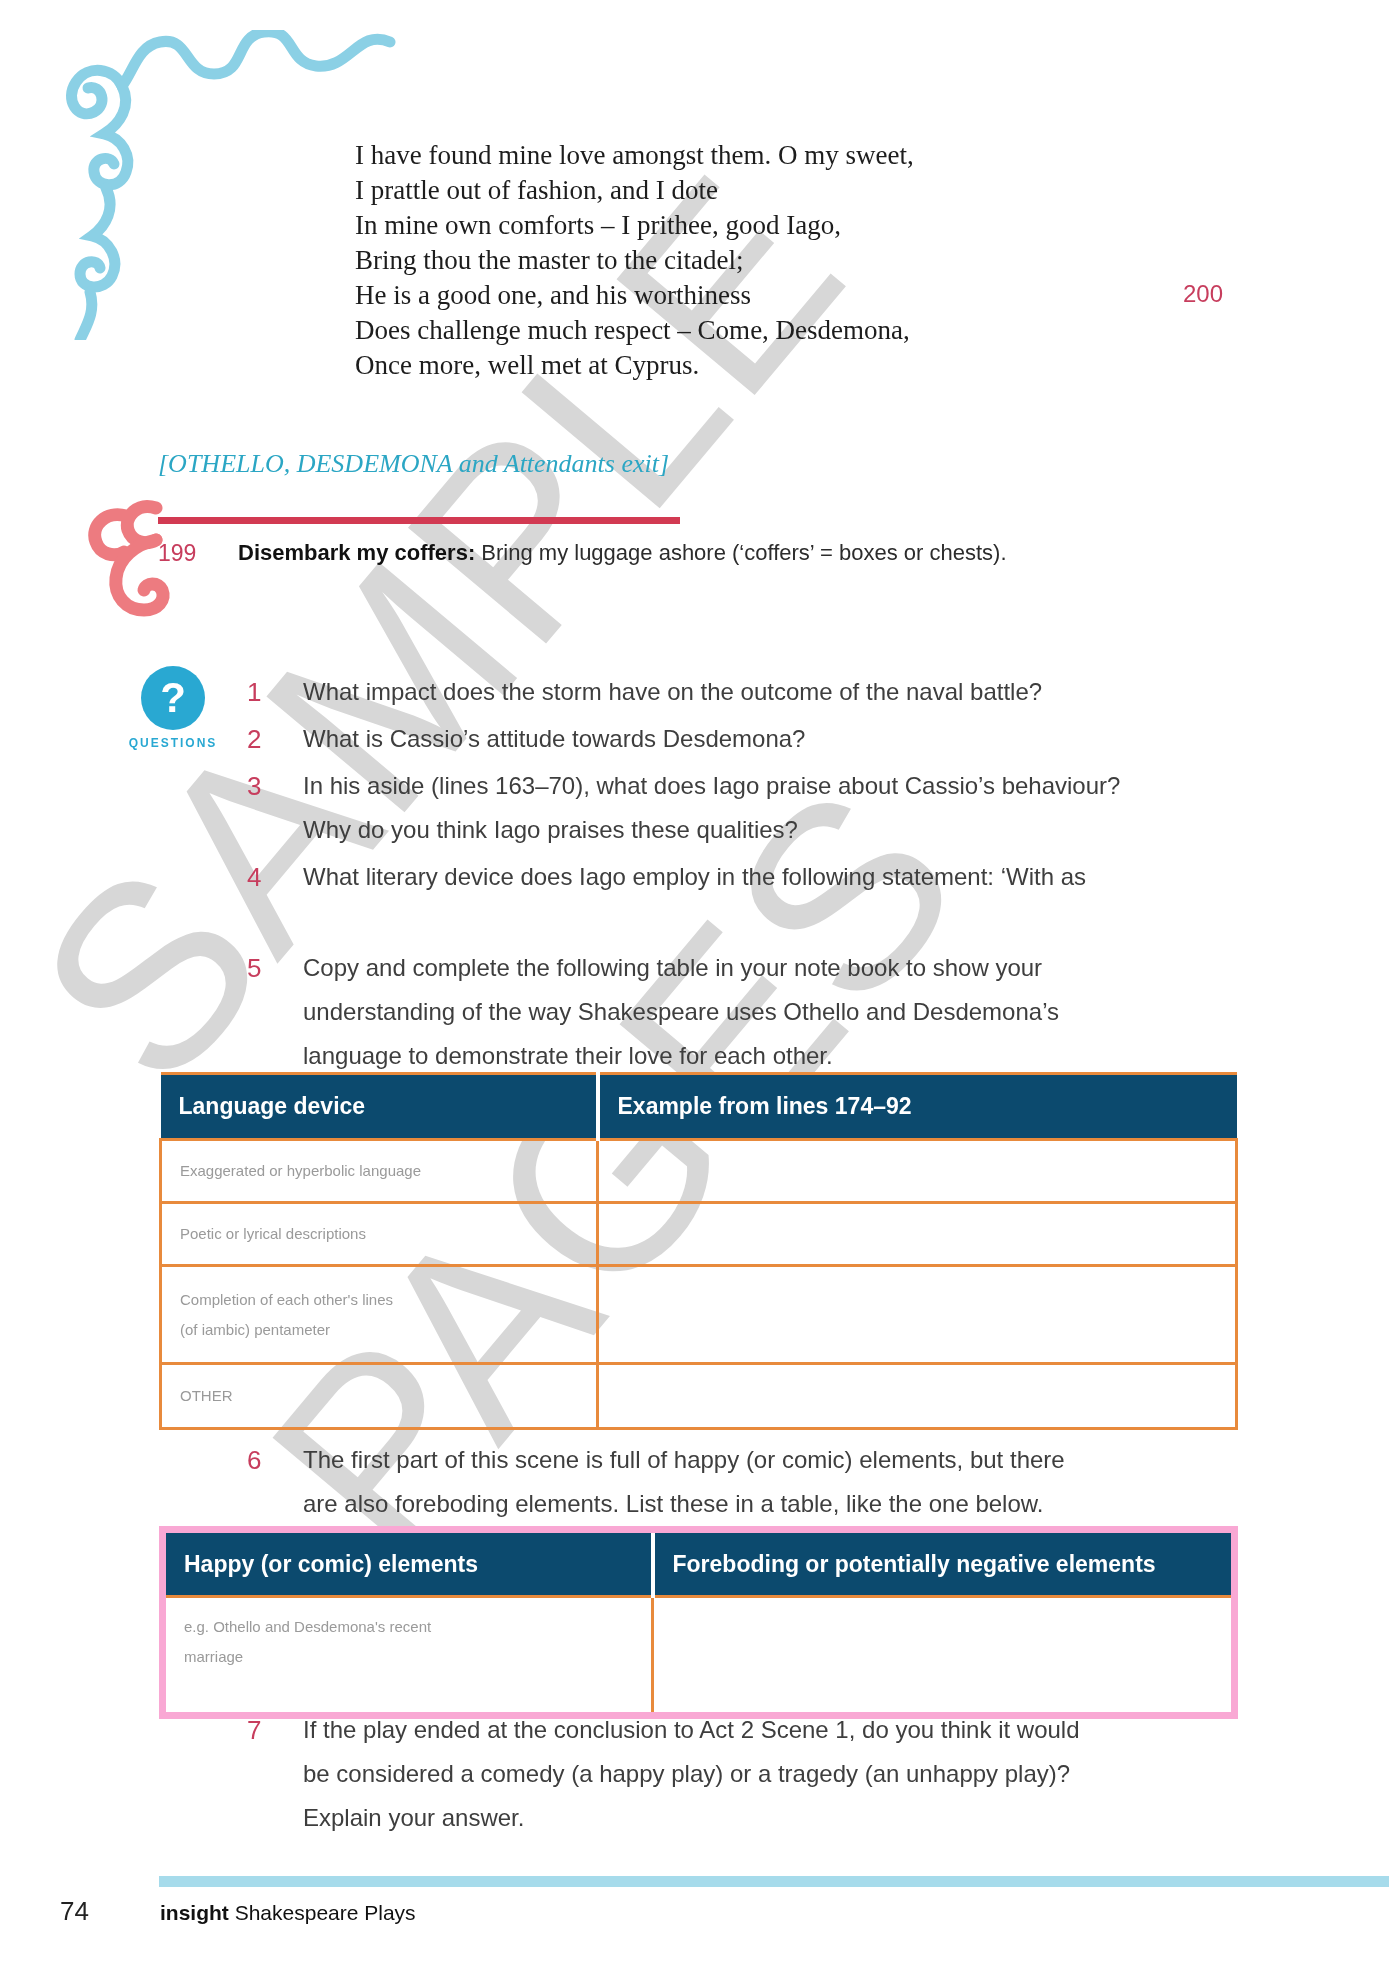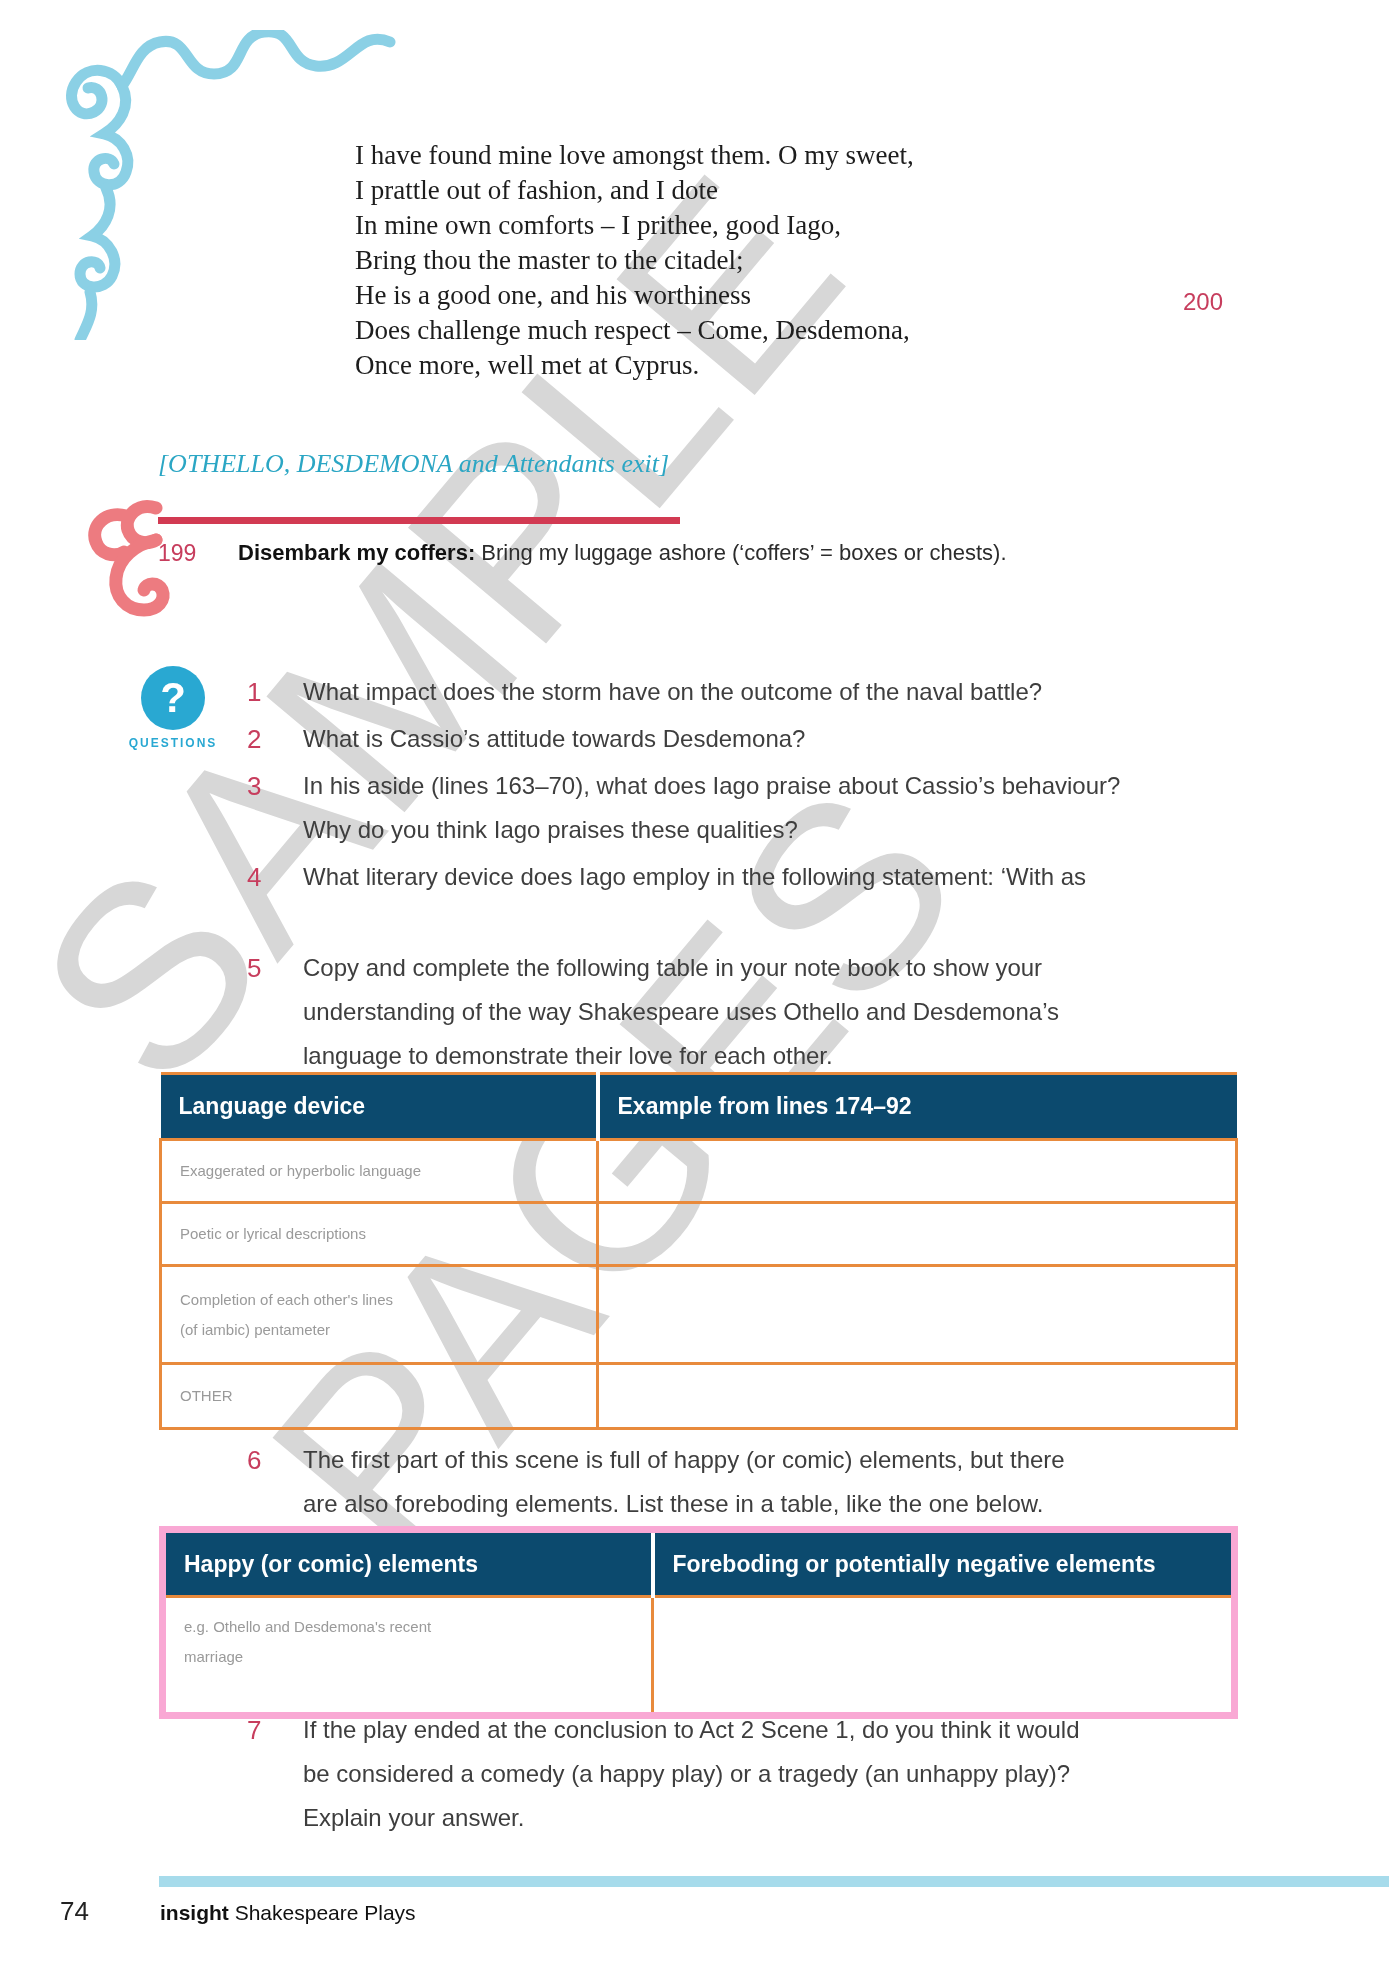--- a/index.html
+++ b/index.html
@@ -6,21 +6,21 @@
   .page{position:relative;width:1389px;height:1972px;background:#ffffff;overflow:hidden;
         font-family:"Liberation Sans","DejaVu Sans",sans-serif;}
   .layer{position:absolute;z-index:2;}
   
   .wm{position:absolute;z-index:1;font-family:"Liberation Sans","DejaVu Sans",sans-serif;
       font-size:262px;font-weight:400;color:#d7d7d7;letter-spacing:2px;white-space:nowrap;
       transform:translate(-50%,-50%) rotate(-50deg);}
   
   .verse{left:355px;top:138px;font-family:"Liberation Serif","DejaVu Serif",serif;
          font-size:27px;line-height:35px;color:#1d1d1d;}
-  .line-number{left:1183px;top:280px;color:#c73d5d;font-size:24px;margin-top:8px;}
+  .line-number{left:1183px;top:280px;color:#c73d5d;font-size:24px;}
   .stage-direction{left:158px;top:449px;font-family:"Liberation Serif","DejaVu Serif",serif;
                    font-style:italic;font-size:26px;color:#2ba6c4;}
   
   .gloss-rule{left:158px;top:517px;width:522px;height:7px;background:#d23a52;}
   .gloss-row{left:158px;top:540px;width:1060px;display:flex;font-size:22px;color:#2c2c2c;}
   .gloss-num{width:80px;color:#c73d5d;font-size:23px;}
   .gloss-term{font-weight:bold;color:#111;}
   
   .q-badge{left:141px;top:666px;width:64px;height:64px;border-radius:50%;background:#29a8d2;
            display:flex;align-items:center;justify-content:center;}

